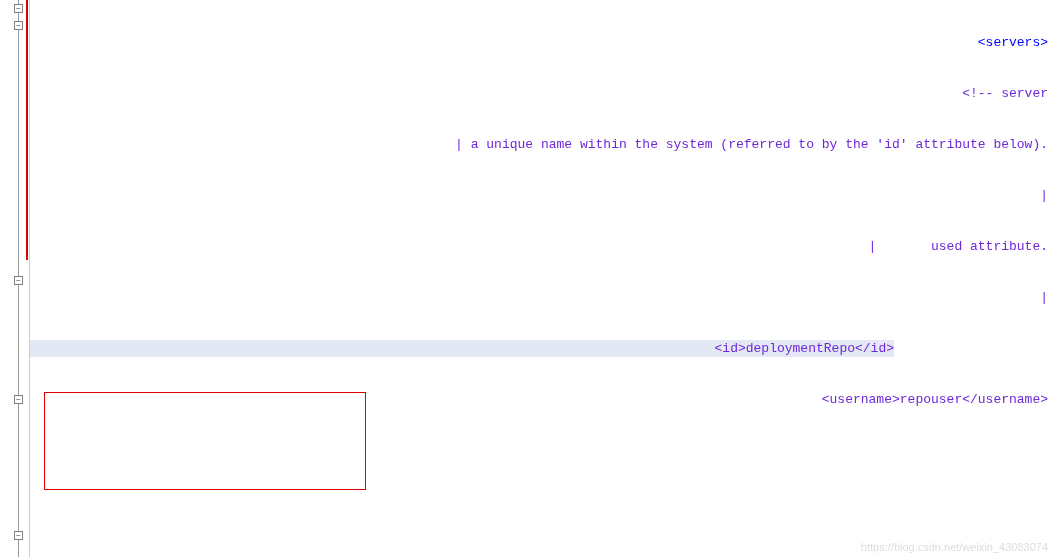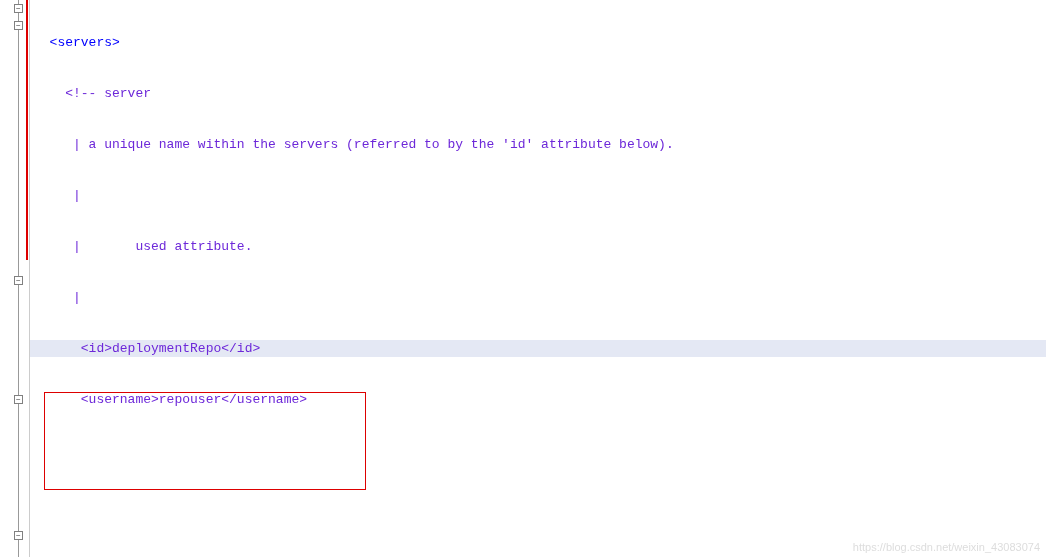--- a/index.html
+++ b/index.html
@@ -48,37 +48,37 @@
   width: 2px;
   background: #d00;
 }
 .code {
   flex: 1;
   padding-left: 4px;
   line-height: 17px;
   white-space: pre;
   position: relative;
 }
-.line { height: 17px; }
+.line { height: 17px; text-align: right; }
 .highlight-line {
   background: #e4e8f4;
   margin-left: -4px;
   padding-left: 4px;
-  width: 1016px;
+  width: 864px;
 }
 .tag { color: #0000ff; }
 .comment { color: #6d28d9; }
 .redbox {
   position: absolute;
   border: 1px solid #d00;
   pointer-events: none;
 }
 .watermark {
   position: absolute;
-  right: 8px;
+  right: 0;
   bottom: 4px;
   color: #ddd;
   font-size: 11px;
   font-family: Arial, sans-serif;
 }
 </style>
 </head>
 <body>
 
 <div class="gutter">
@@ -87,21 +87,21 @@
   <div class="fold-box" style="top:21px">−</div>
   <div class="fold-box" style="top:276px">−</div>
   <div class="fold-box" style="top:395px">−</div>
   <div class="fold-box" style="top:531px">−</div>
   <div class="red-bar" style="top:0;height:260px"></div>
 </div>
 
 <div class="code">
   <div class="line"><span class="tag">  &lt;servers&gt;</span></div>
   <div class="line"><span class="comment">    &lt;!-- server</span></div>
-  <div class="line"><span class="comment">     | a unique name within the servers (referred to by the 'id' attribute below).</span></div>
+  <div class="line"><span class="comment">     | a unique name within the system (referred to by the 'id' attribute below).</span></div>
   <div class="line"><span class="comment">     |</span></div>
   <div class="line"><span class="comment">     |       used attribute.</span></div>
   <div class="line"><span class="comment">     |</span></div>
   <div class="line highlight-line"><span class="comment">      &lt;id&gt;deploymentRepo&lt;/id&gt;</span></div>
   <div class="line"><span class="comment">      &lt;username&gt;repouser&lt;/username&gt;</span></div>
   
   
   
   
   

